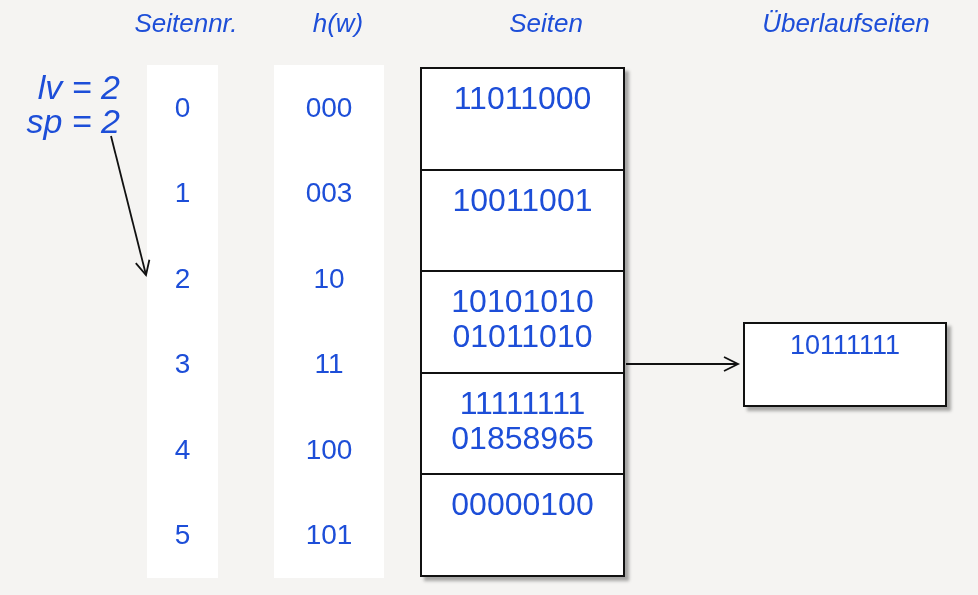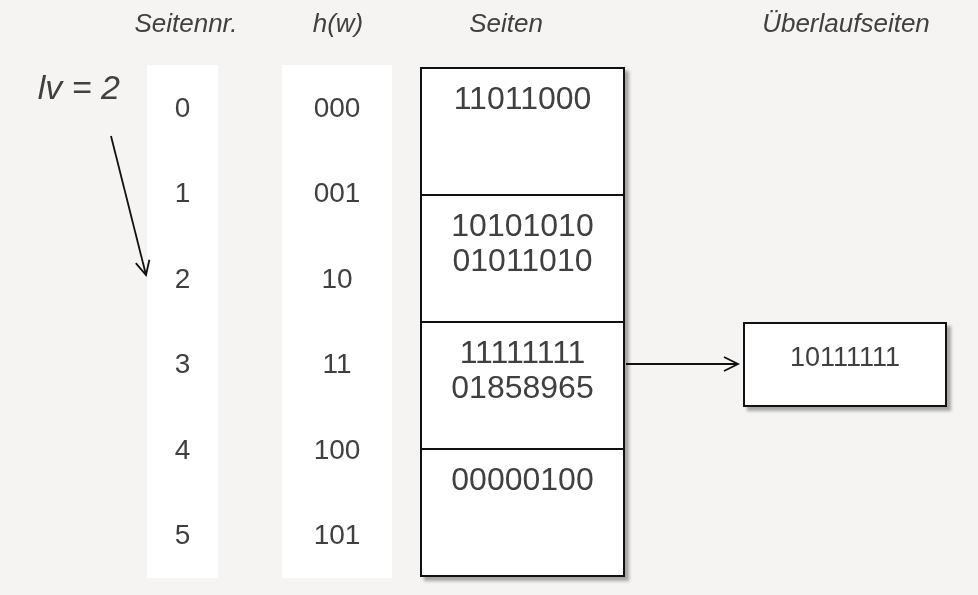--- a/index.html
+++ b/index.html
@@ -1,49 +1,49 @@
 <!DOCTYPE html>
 <html><head>
 <meta charset="utf-8">
 <style>
   html,body{margin:0;padding:0;}
   .stage{
     position:relative;
     width:978px;height:595px;
     background:#f5f4f2;
     font-family:"Liberation Sans", sans-serif;
-    color:#404040;
+    color:#1d4ed8;
     overflow:hidden;
   }
   
   .hdr{
     position:absolute;top:7px;height:32px;
     font-style:italic;font-size:26px;line-height:32px;
     text-align:center;white-space:nowrap;
   }
   .hdr-seitennr{left:116px;width:140px;}
   .hdr-hw{left:278px;width:120px;}
-  .hdr-seiten{left:436px;width:140px;}
+  .hdr-seiten{left:476px;width:140px;}
   .hdr-ueberlauf{left:746px;width:200px;text-align:center;}
 
   
   .annotation{
     position:absolute;left:16px;top:70px;width:104px;
     font-style:italic;font-size:34px;line-height:34px;
     text-align:right;
   }
 
   
   .strip{
     position:absolute;top:65px;height:513px;
     background:#ffffff;
     display:flex;flex-direction:column;
   }
   .strip-nr{left:147px;width:71px;}
-  .strip-hash{left:282px;width:110px;}
+  .strip-hash{left:274px;width:110px;}
   .strip .cell{
     flex:1;display:flex;align-items:center;justify-content:center;
     font-size:28px;
   }
 
   
   .pagebox{
     position:absolute;left:420px;top:67px;width:205px;height:510px;
     box-sizing:border-box;
     background:#ffffff;
@@ -61,64 +61,69 @@
   .pagebox .pcell:last-child{border-bottom:none;}
 
   
   .overflowbox{
     position:absolute;left:743px;top:322px;width:204px;height:85px;
     box-sizing:border-box;
     background:#ffffff;
     border:2px solid #111;
     box-shadow:4px 4px 3px rgba(70,70,70,0.45);
     text-align:center;
-    padding-top:16px;
+    padding-top:4px;
     font-size:27px;line-height:35px;
   }
 
   .arrow-layer{
     position:absolute;left:0;top:0;width:978px;height:595px;
     pointer-events:none;
   }
 </style>
 </head>
 <body>
 
 <div class="stage">
 
   <div class="hdr hdr-seitennr">Seitennr.</div>
   <div class="hdr hdr-hw">h(w)</div>
   <div class="hdr hdr-seiten">Seiten</div>
   <div class="hdr hdr-ueberlauf">Überlaufseiten</div>
 
   <div class="annotation">
     <div>lv = 2</div>
+    <div>sp = 2</div>
   </div>
 
   <div class="strip strip-nr">
     <div class="cell">0</div>
     <div class="cell">1</div>
     <div class="cell">2</div>
     <div class="cell">3</div>
     <div class="cell">4</div>
     <div class="cell">5</div>
   </div>
 
   <div class="strip strip-hash">
     <div class="cell">000</div>
-    <div class="cell">001</div>
+    <div class="cell">003</div>
     <div class="cell">10</div>
     <div class="cell">11</div>
     <div class="cell">100</div>
     <div class="cell">101</div>
   </div>
 
   <div class="pagebox">
     <div class="pcell">
       <div>11011000</div>
+      <div></div>
+    </div>
+    <div class="pcell">
+      <div>10011001</div>
       <div></div>
     </div>
     <div class="pcell">
       <div>10101010</div>
       <div>01011010</div>
     </div>
     <div class="pcell">
       <div>11111111</div>
       <div>01858965</div>
     </div>

